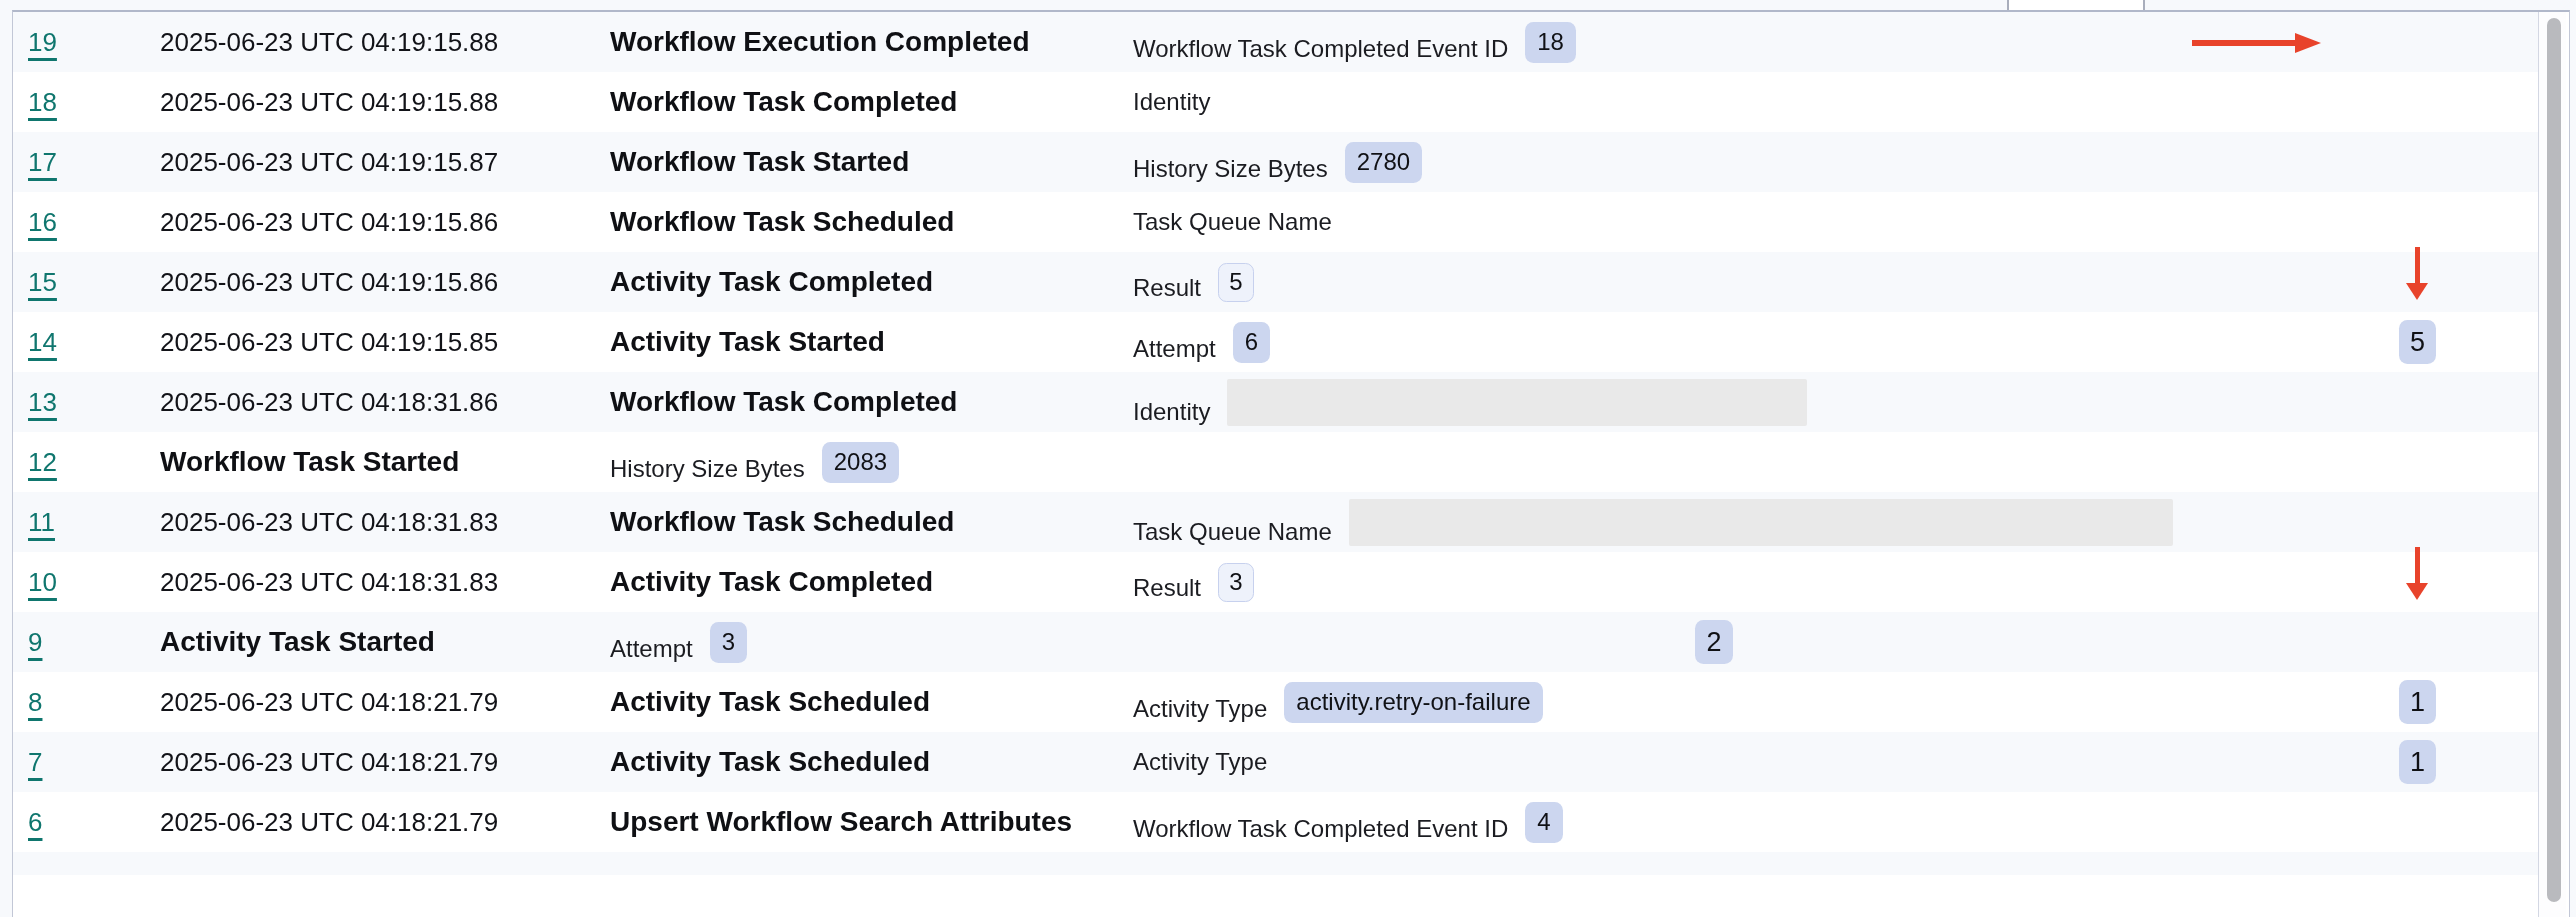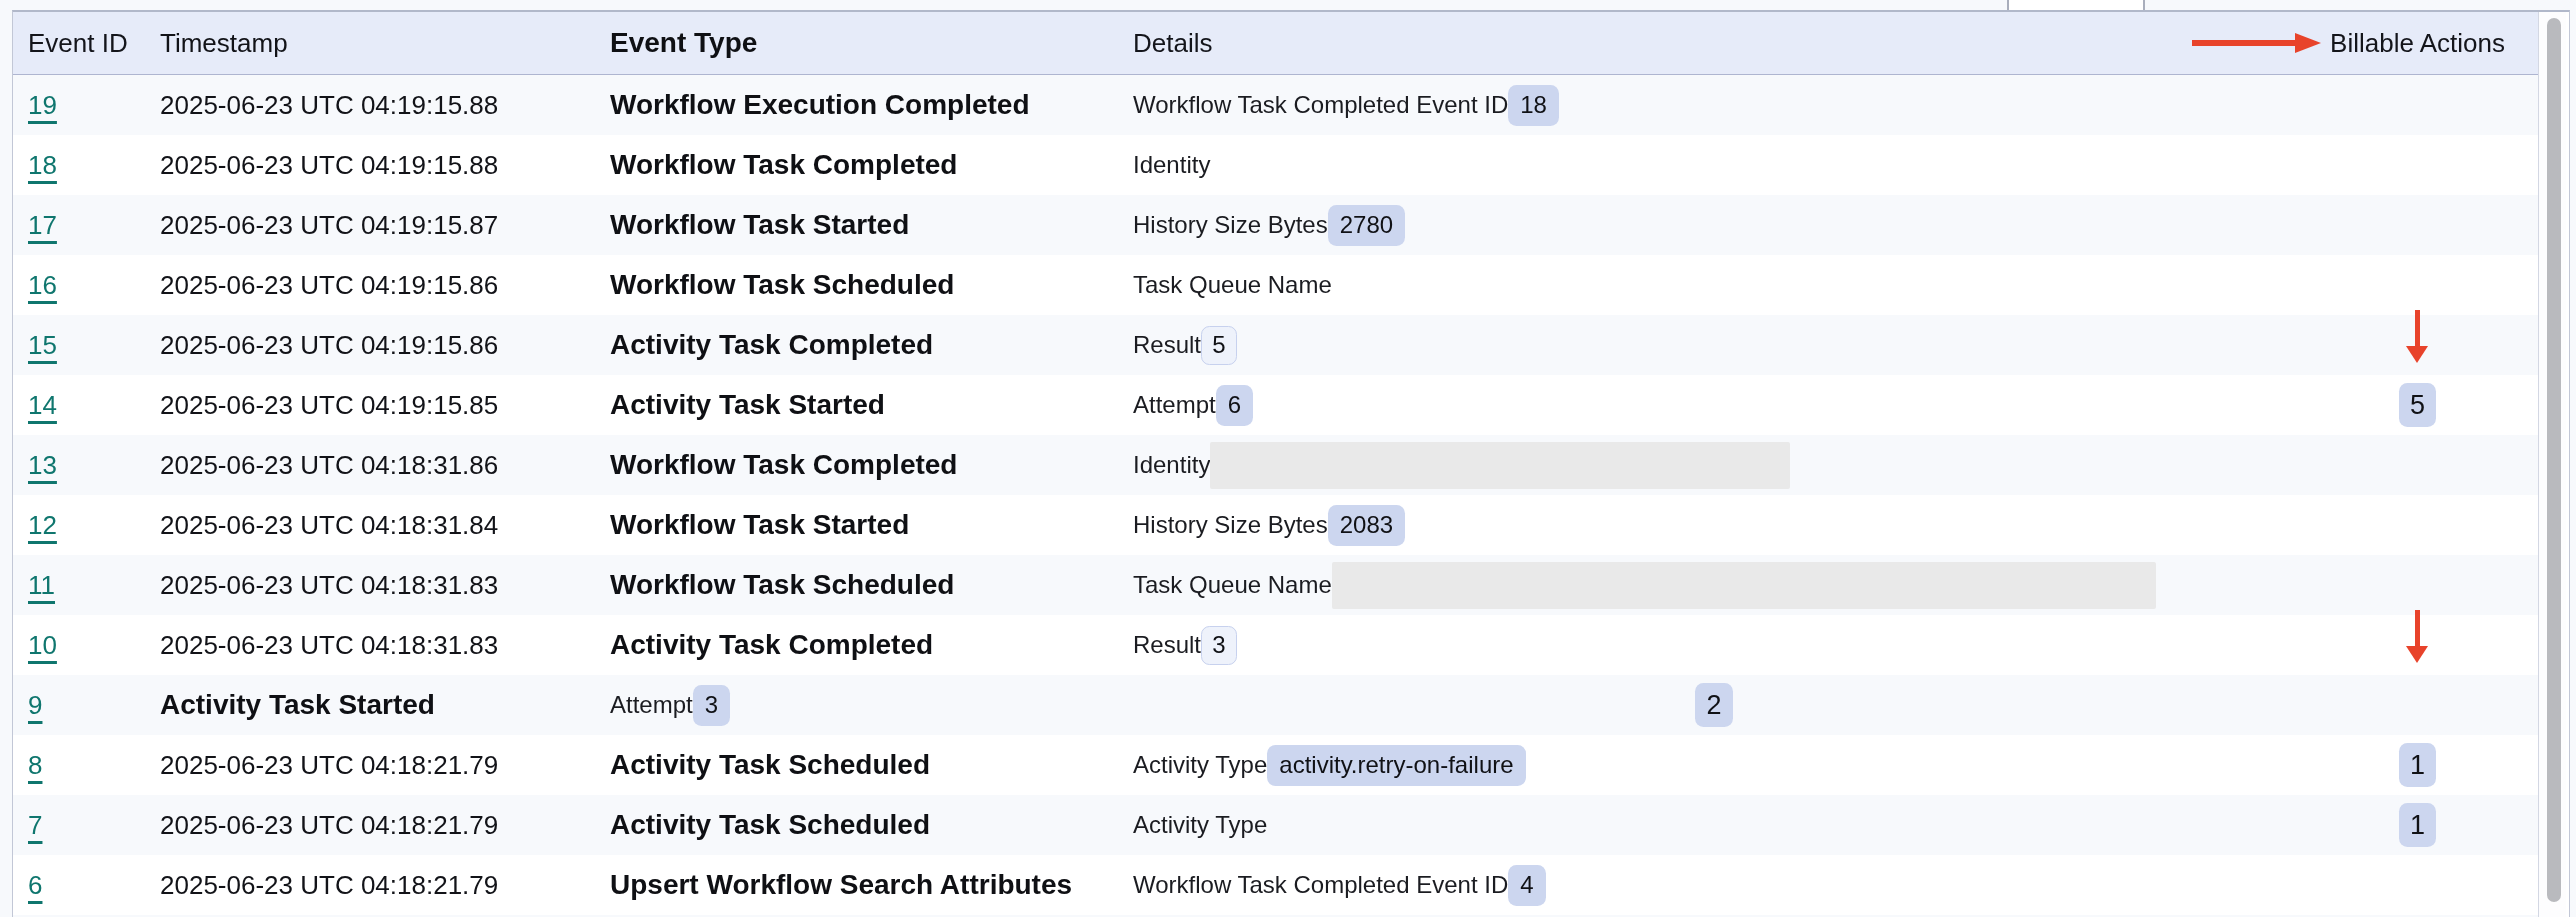--- a/index.html
+++ b/index.html
@@ -59,21 +59,21 @@
   .evt-link {
     font-size: 26px; color: #0f766e;
     text-decoration: underline;
     text-decoration-thickness: 2.8px;
     text-underline-offset: 6.5px;
     cursor: pointer;
   }
   .c-ts { font-size: 26px; color: #121318; }
   .c-type { font-size: 28px; font-weight: 700; color: #0f1014; }
 
-  .c-details { display: flex; align-items: center; }
+  .c-details { display: flex; align-items: flex-end; gap: 17px; }
   .detail-label { font-size: 24px; color: #1b1c21; }
   .detail-badge {
     font-size: 24px; color: #101115; white-space: nowrap;
   }
   .detail-badge.solid {
     background: #ccd6ef; border-radius: 8.4px; padding: 6.5px 12px;
   }
   .detail-badge.outlined {
     background: #eef2fb; border: 1.9px solid #c7d1ee;
     border-radius: 8.4px; padding: 4.7px 10.3px;
@@ -114,27 +114,20 @@
     background: #b9babe; border-radius: 7.5px;
   }
 </style>
 </head>
 <body>
 
 <div class="notch"></div>
 
 <div class="panel">
   <div class="table-area">
-    <div class="thead">
-      <div class="hcell c-id">Event ID</div>
-      <div class="hcell c-ts">Timestamp</div>
-      <div class="hcell c-type">Event Type</div>
-      <div class="hcell c-det">Details</div>
-      <div class="hcell c-bill">Billable Actions</div>
-    </div>
     <div class="tbody" id="tbody">
   <div class="row">
     <div class="cell c-id">
       <a class="evt-link">19</a>
     </div>
     <div class="cell c-ts">2025-06-23 UTC 04:19:15.88</div>
     <div class="cell c-type">Workflow Execution Completed</div>
     <div class="cell c-details">
       <span class="detail-label">Workflow Task Completed Event ID</span>
       <span class="detail-badge solid">18</span>
@@ -237,21 +230,20 @@
     </div>
     <div class="cell c-bill">
       
     </div>
   </div>
 
   <div class="row">
     <div class="cell c-id">
       <a class="evt-link">12</a>
     </div>
-    <div class="cell c-ts">2025-06-23 UTC 04:18:31.84</div>
     <div class="cell c-type">Workflow Task Started</div>
     <div class="cell c-details">
       <span class="detail-label">History Size Bytes</span>
       <span class="detail-badge solid">2083</span>
 
     </div>
     <div class="cell c-bill">
       
     </div>
   </div>

